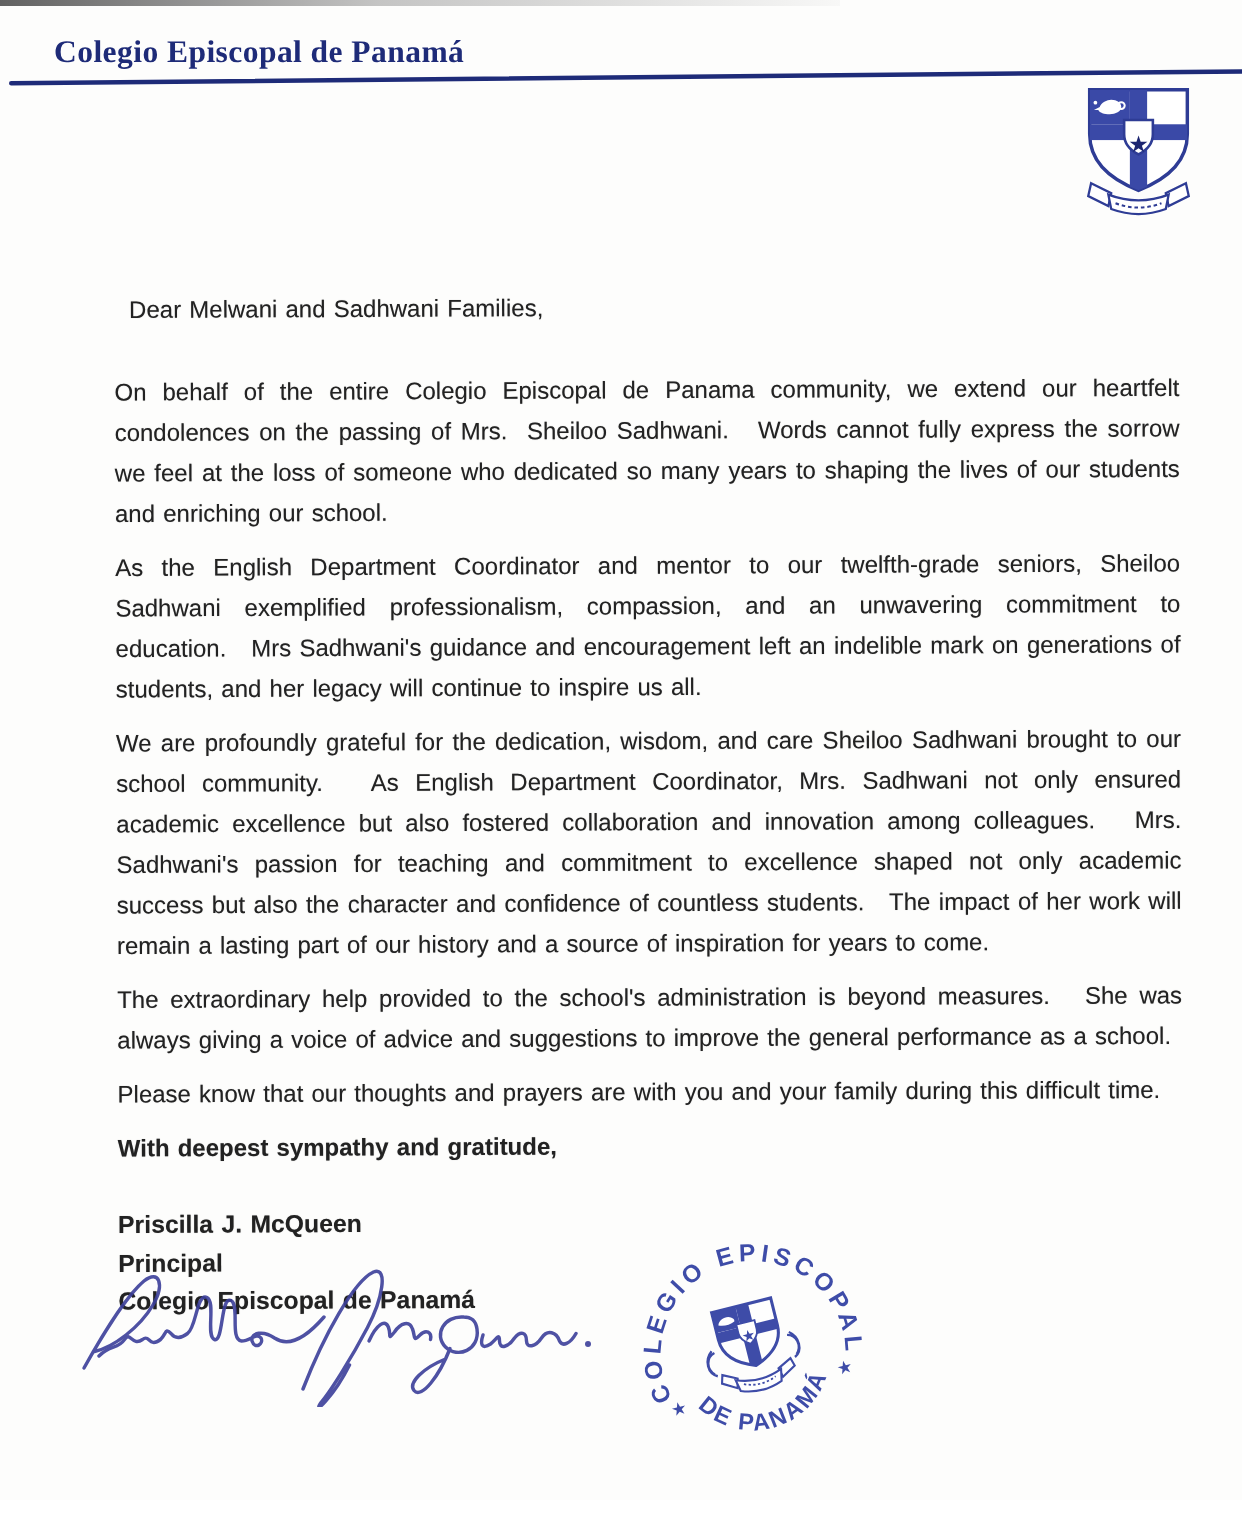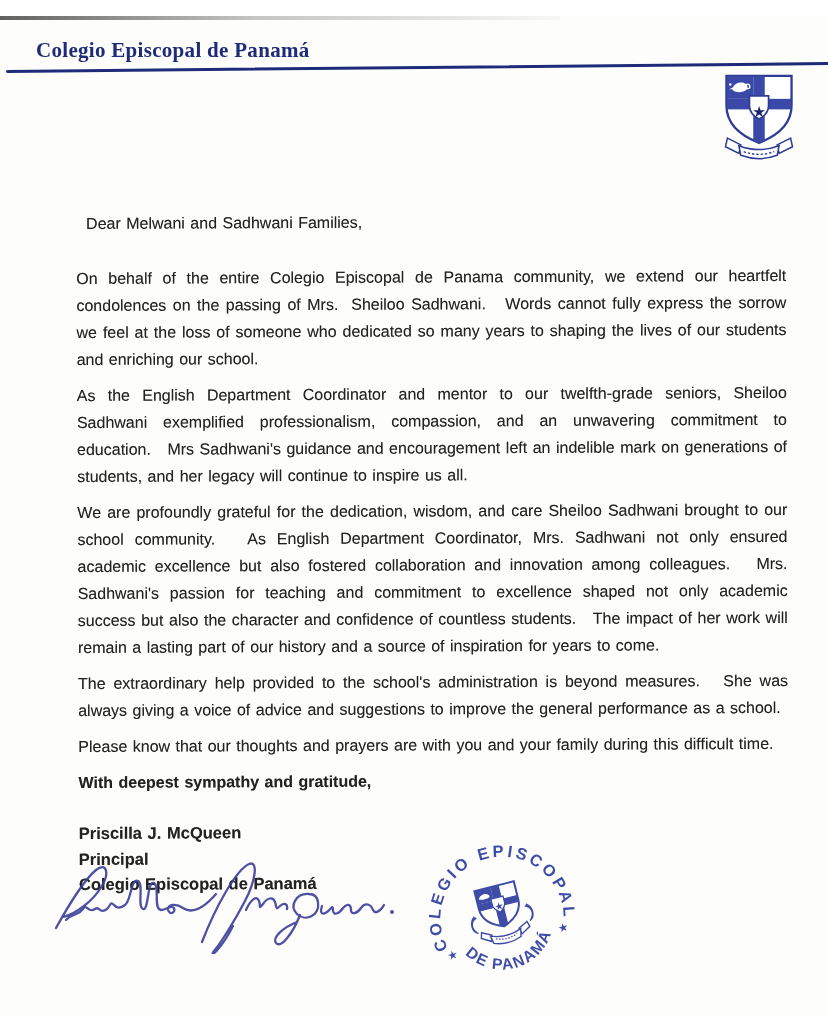--- a/index.html
+++ b/index.html
@@ -1,17 +1,17 @@
 <!DOCTYPE html>
 <html style="--paper: #fdfdfc; --header-blue: #1e2b78; --body-text: #222222; --ink-blue: #3c3f9a; --stamp-blue: #2e3da1; --crest-blue: #3a49a7; --crest-navy: #1c2570;"><head>
 <meta charset="utf-8">
 <style>
   html,body{margin:0;padding:0;background:#ffffff;}
   .page{
-    position:relative;width:828px;height:1000px;margin:16px auto;
+    position:relative;width:828px;height:1000px;margin:0 auto;
     background:var(--paper,#fdfdfc);overflow:hidden;
     font-family:"Liberation Sans","DejaVu Sans",sans-serif;
   }
   
   .scan-edge{
     position:absolute;left:0;top:0;width:560px;height:4px;
     background:linear-gradient(to right,rgba(45,45,45,.75),rgba(90,90,90,.35) 45%,rgba(150,150,150,.05));
   }
   
   .school-name{

